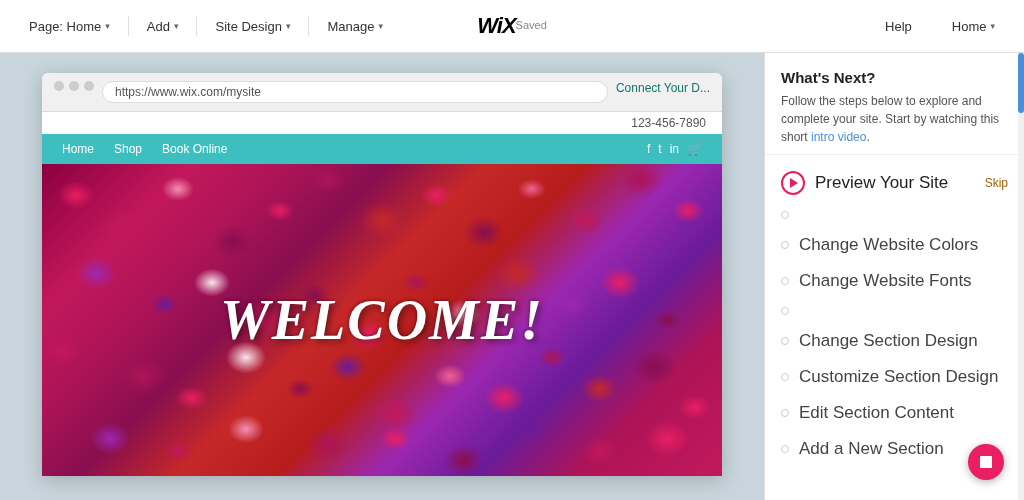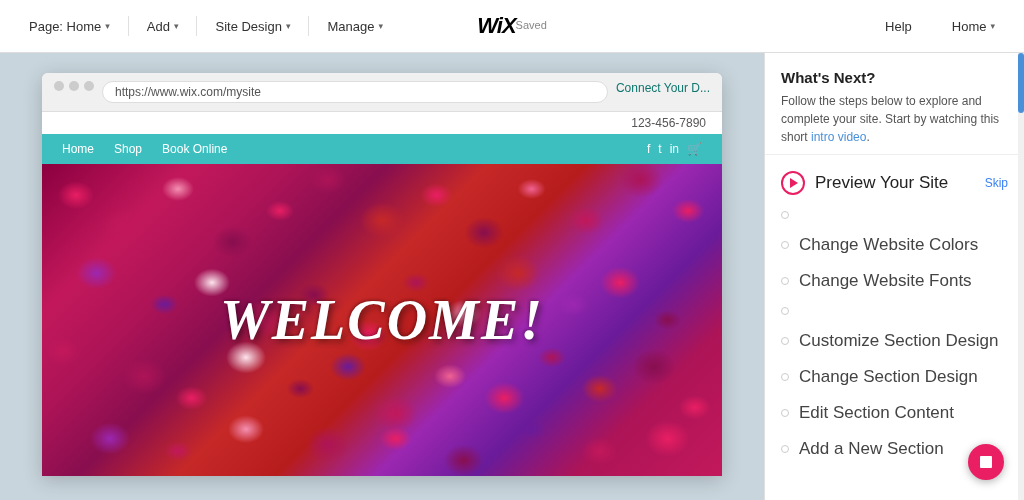--- a/index.html
+++ b/index.html
@@ -309,21 +309,21 @@
       font-size: 17px;
       color: #444;
       flex: 1;
     }
     .panel-item-label.active-label {
       color: #222;
       font-weight: 500;
     }
     .skip-link {
       font-size: 12px;
-      color: #3b82f6;
+      color: #a16207;
       cursor: pointer;
       margin-left: auto;
     }
 
     
     .play-circle {
       width: 24px;
       height: 24px;
       border-radius: 50%;
       border: 2px solid #e91e63;
@@ -495,26 +495,26 @@
         <div class="panel-item-dot"></div>
         <span class="panel-item-label">Change Website Fonts</span>
       </div>
 
       <div class="panel-item">
         <div class="panel-item-dot"></div>
       </div>
 
       <div class="panel-item">
         <div class="panel-item-dot"></div>
+        <span class="panel-item-label">Change Section Design</span>
+      </div>
+
+      <div class="panel-item">
+        <div class="panel-item-dot"></div>
         <span class="panel-item-label">Customize Section Design</span>
-      </div>
-
-      <div class="panel-item">
-        <div class="panel-item-dot"></div>
-        <span class="panel-item-label">Change Section Design</span>
       </div>
 
       <div class="panel-item">
         <div class="panel-item-dot"></div>
         <span class="panel-item-label">Edit Section Content</span>
       </div>
 
       <div class="panel-item">
         <div class="panel-item-dot"></div>
         <span class="panel-item-label">Add a New Section</span>

